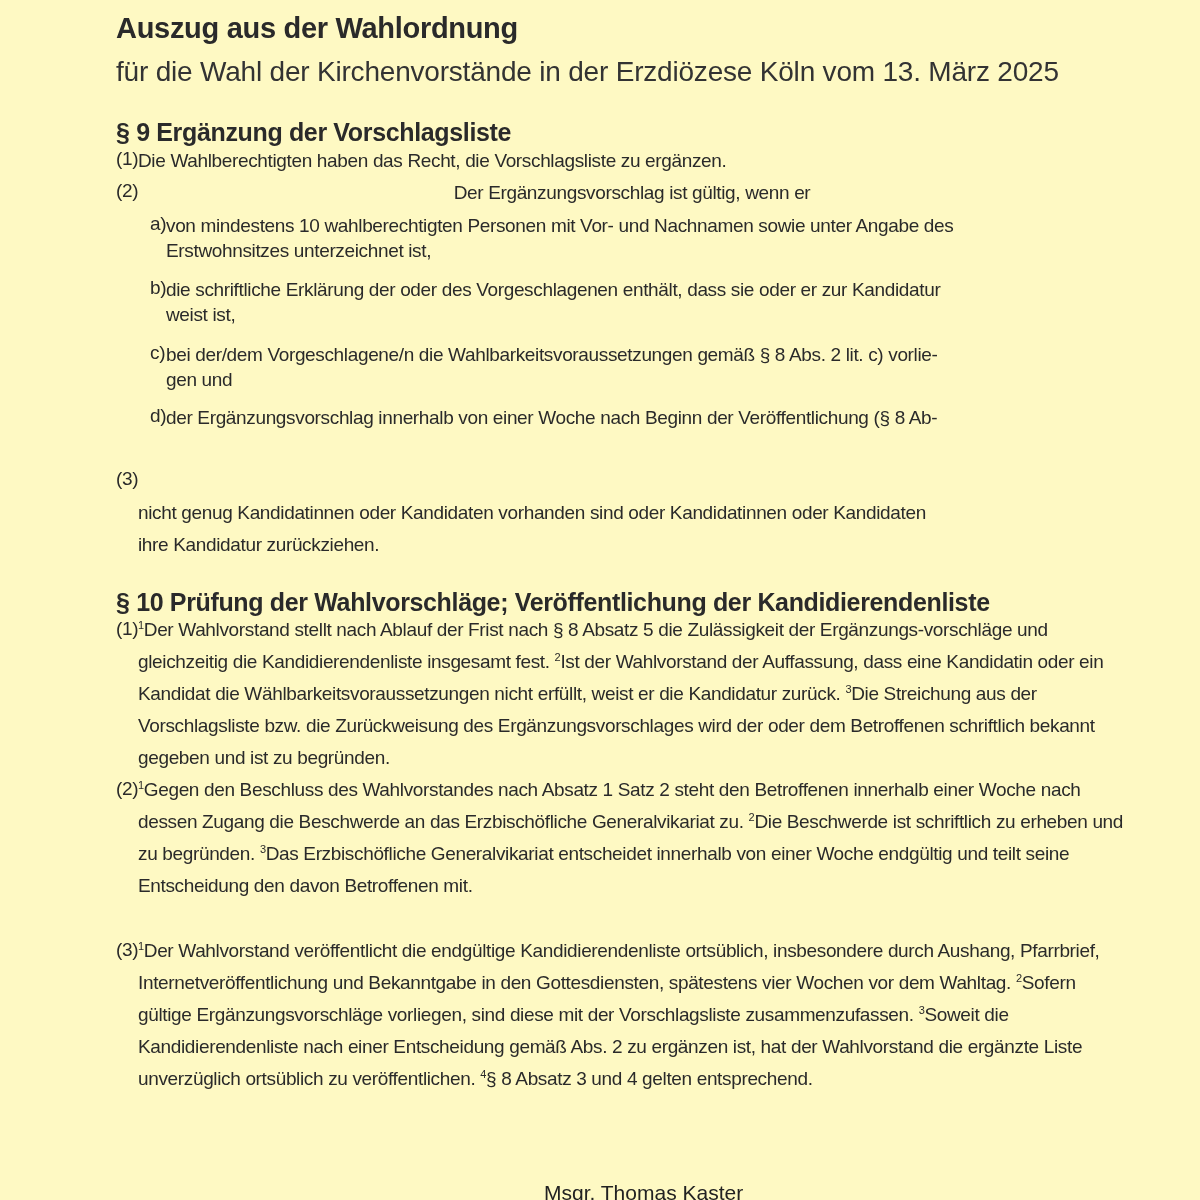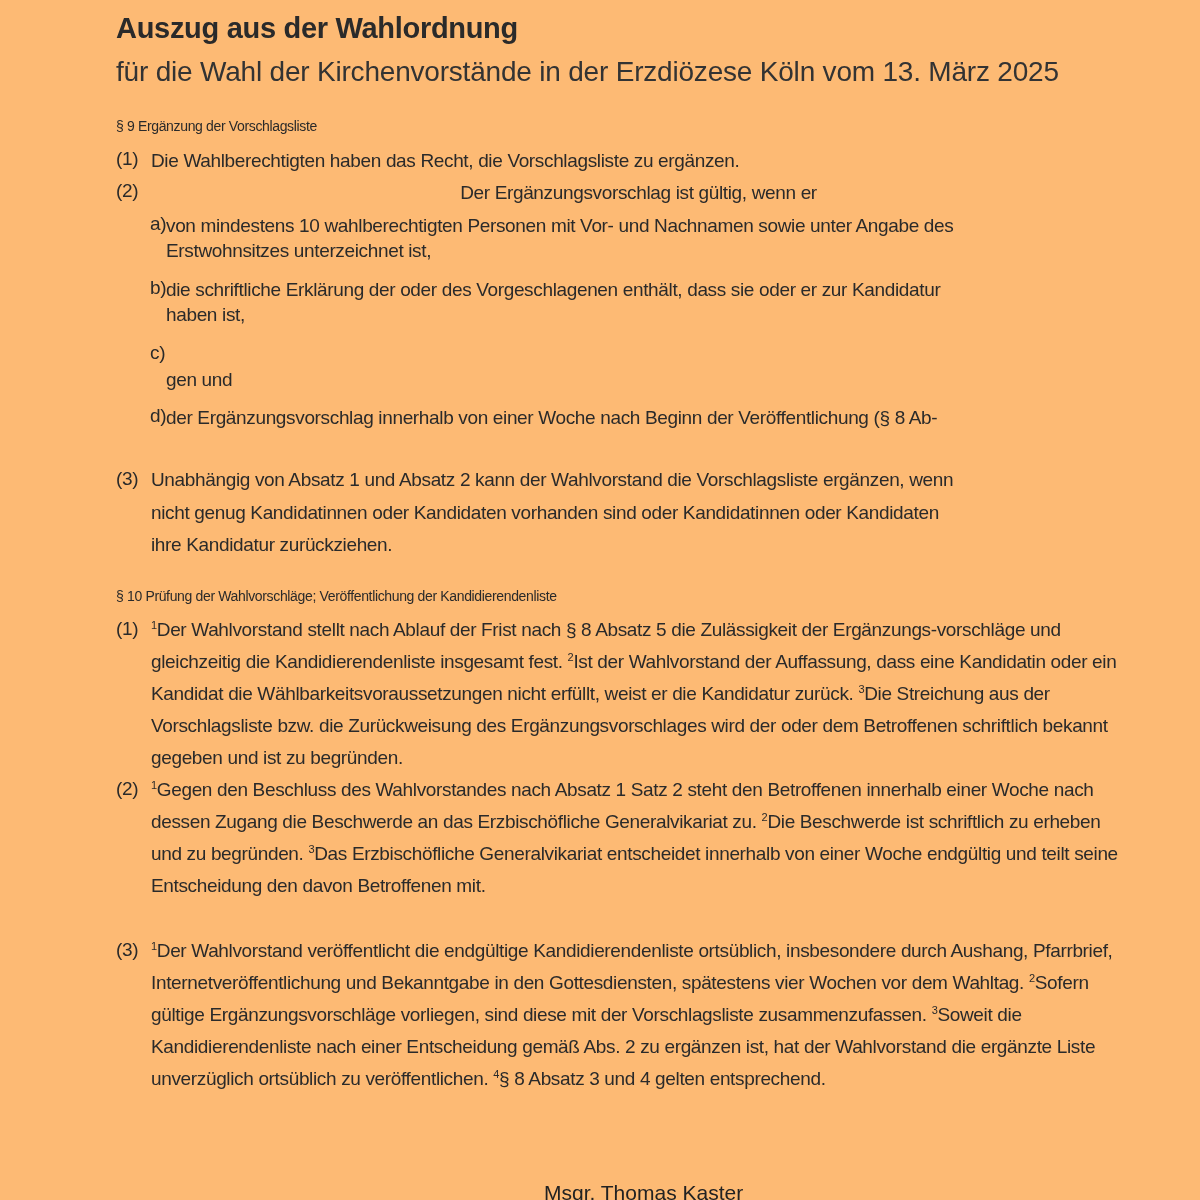--- a/index.html
+++ b/index.html
@@ -1,24 +1,24 @@
 <!DOCTYPE html>
 <html><head>
 <meta charset="utf-8">
 <style>
   html, body { margin:0; padding:0; background:#ffffff; }
   body { width:1200px; height:1200px; overflow:hidden; position:relative; color:#222; }
-  .page { position:absolute; left:0; top:0; width:1200px; height:1200px; background:#fdba74; }
+  .page { position:absolute; left:0; top:0; width:1200px; height:1200px; background:#fef9c3; }
   .title { position:absolute; left:116px; top:12px; font-family:"Liberation Sans", sans-serif; font-weight:bold; font-size:29px; color:#2a2a2a; letter-spacing:-0.3px; }
   .subtitle { position:absolute; left:116px; top:56px; font-family:"Liberation Sans", sans-serif; font-size:28px; color:#333; letter-spacing:-0.2px; }
   .body { font-family:"Liberation Sans", sans-serif; font-size:19px; color:#2a2a2a; letter-spacing:-0.35px; }
-  .heading { position:absolute; left:116px; font-weight:normal; font-size:14px; }
+  .heading { position:absolute; left:116px; font-weight:bold; font-size:25px; }
   .para { position:absolute; left:116px; width:1010px; }
   .para .num { position:absolute; left:0; top:0; }
-  .para .txt { margin-left:35px; line-height:32.5px; }
+  .para .txt { margin-left:22px; line-height:32.5px; }
   .para.tight .txt { line-height:32px; }
   .item { position:absolute; left:150px; width:975px; }
   .item .lbl { position:absolute; left:0; top:0; }
   .item .txt { margin-left:16px; line-height:25px; }
   sup { font-size:11px; vertical-align:7px; line-height:0; }
   .footer-left { position:absolute; left:116px; top:1190px; width:380px; height:4px; font-size:12px; color:#555; overflow:hidden; }
   .signature { position:absolute; left:544px; top:1181px; font-family:"Liberation Sans", sans-serif; font-size:21px; color:#222; }
 </style>
 </head>
 <body>
@@ -41,36 +41,36 @@
       <div class="txt" style="line-height:25px;text-align:center;">Der Ergänzungsvorschlag ist gültig, wenn er</div>
     </div>
 
     <div class="item" style="top:213px;">
       <span class="lbl">a)</span>
       <div class="txt"><span>von mindestens 10 wahlberechtigten Personen mit Vor- und Nachnamen sowie unter Angabe des</span><br><span>Erstwohnsitzes unterzeichnet ist,</span></div>
     </div>
 
     <div class="item" style="top:277px;">
       <span class="lbl">b)</span>
-      <div class="txt"><span>die schriftliche Erklärung der oder des Vorgeschlagenen enthält, dass sie oder er zur Kandidatur</span><br><span>haben ist,</span></div>
+      <div class="txt"><span>die schriftliche Erklärung der oder des Vorgeschlagenen enthält, dass sie oder er zur Kandidatur</span><br><span>weist ist,</span></div>
     </div>
 
     <div class="item" style="top:342px;">
       <span class="lbl">c)</span>
-      <div class="txt"><br><span>gen und</span></div>
+      <div class="txt"><span>bei der/dem Vorgeschlagene/n die Wahlbarkeitsvoraussetzungen gemäß § 8 Abs. 2 lit. c) vorlie-</span><br><span>gen und</span></div>
     </div>
 
     <div class="item" style="top:405px;">
       <span class="lbl">d)</span>
       <div class="txt"><span>der Ergänzungsvorschlag innerhalb von einer Woche nach Beginn der Veröffentlichung (§ 8 Ab-</span><br></div>
     </div>
 
     <div class="para" style="top:464px;">
       <span class="num" style="top:4px;">(3)</span>
-      <div class="txt"><span>Unabhängig von Absatz 1 und Absatz 2 kann der Wahlvorstand die Vorschlagsliste ergänzen, wenn</span><br><span>nicht genug Kandidatinnen oder Kandidaten vorhanden sind oder Kandidatinnen oder Kandidaten</span><br><span>ihre Kandidatur zurückziehen.</span></div>
+      <div class="txt"><br><span>nicht genug Kandidatinnen oder Kandidaten vorhanden sind oder Kandidatinnen oder Kandidaten</span><br><span>ihre Kandidatur zurückziehen.</span></div>
     </div>
 
     <div class="heading" style="top:588px;text-align:right;">§ 10 Prüfung der Wahlvorschläge; Veröffentlichung der Kandidierendenliste</div>
 
     <div class="para tight" style="top:614px;">
       <span class="num" style="top:4px;">(1)</span>
       <div class="txt"><sup>1</sup><span>Der Wahlvorstand stellt nach Ablauf der Frist nach § 8 Absatz 5 die Zulässigkeit der Ergänzungs-vorschläge und gleichzeitig die Kandidierendenliste insgesamt fest. </span><sup>2</sup><span>Ist der Wahlvorstand der Auffassung, dass eine Kandidatin oder ein Kandidat die Wählbarkeitsvoraussetzungen nicht erfüllt, weist er die Kandidatur zurück. </span><sup>3</sup><span>Die Streichung aus der Vorschlagsliste bzw. die Zurückweisung des Ergänzungsvorschlages wird der oder dem Betroffenen schriftlich bekannt gegeben und ist zu begründen.</span></div>
     </div>
 
     <div class="para tight" style="top:774px;">

